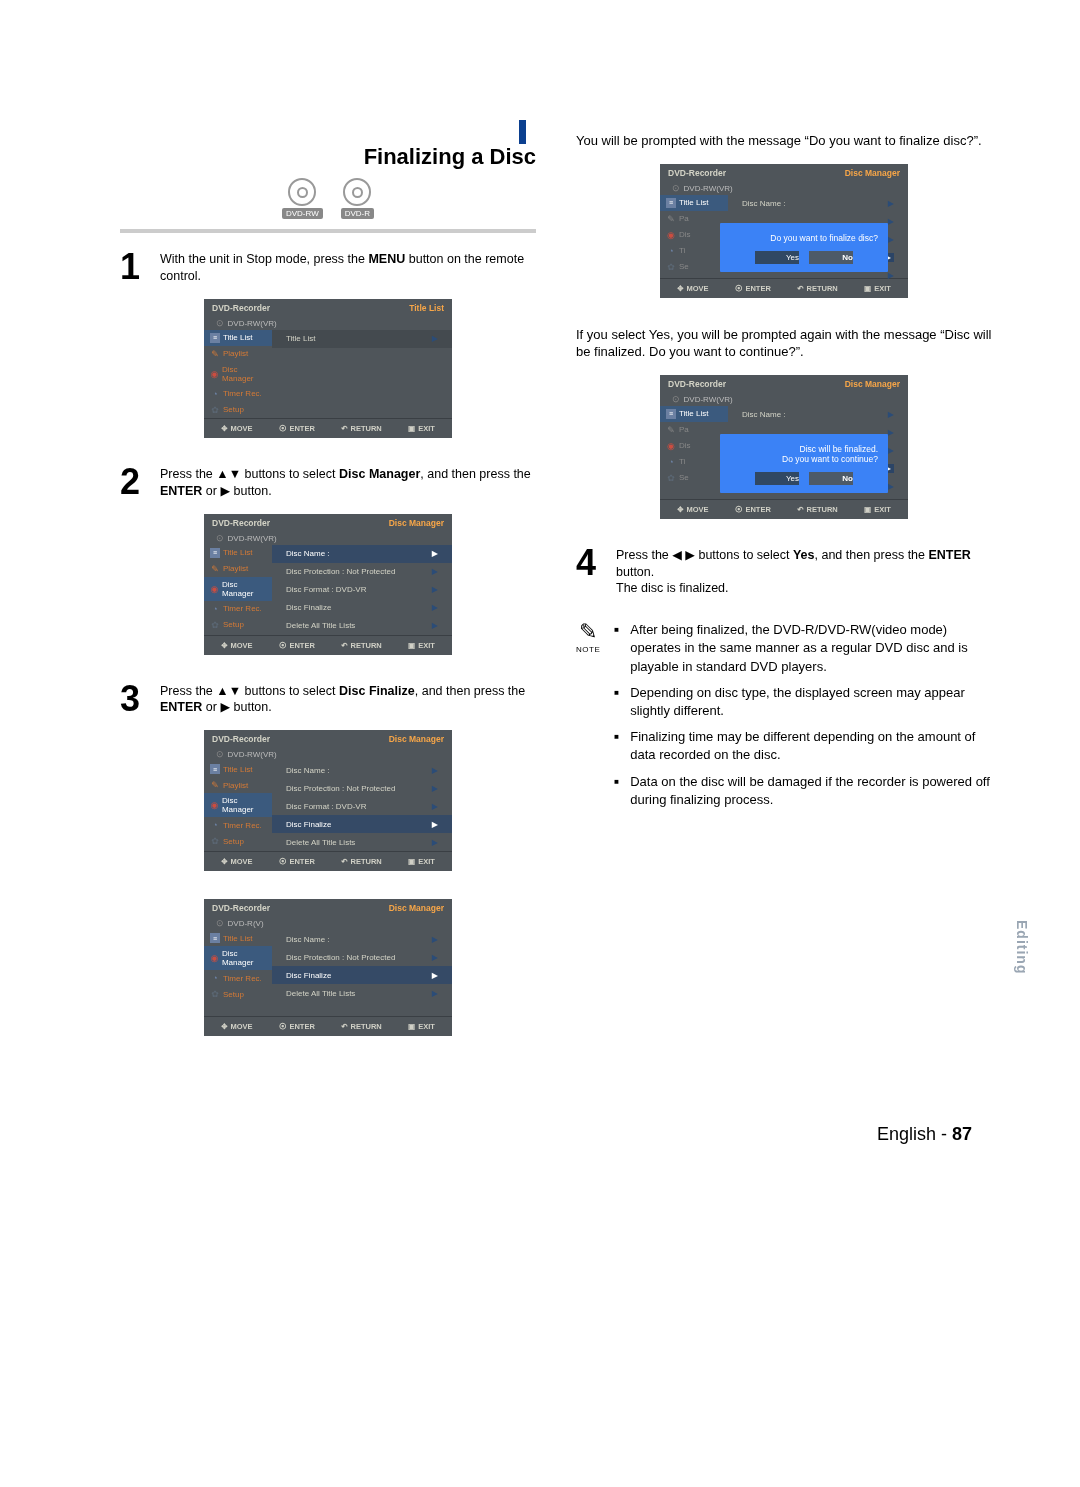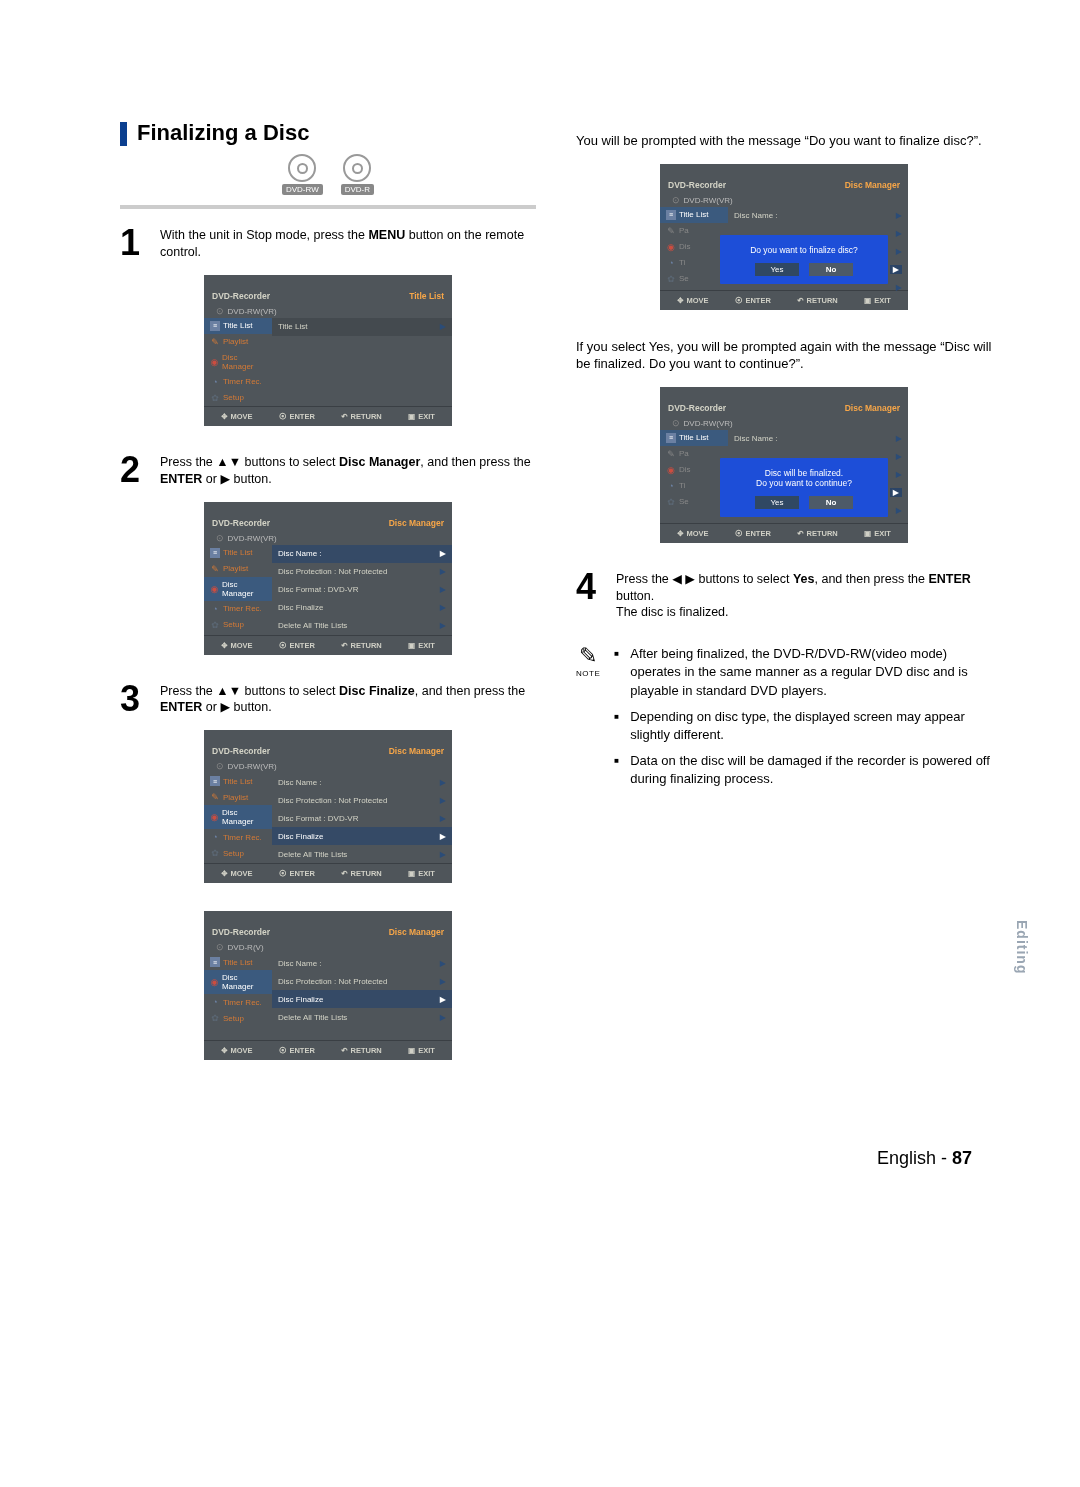--- a/index.html
+++ b/index.html
@@ -5,59 +5,59 @@
   body {
     margin: 0;
     background: #fff;
     font-family: Arial, Helvetica, sans-serif;
     color: #000;
     width: 1080px;
   }
   .page { padding: 120px 88px 40px 120px; position: relative; }
   .columns { display: flex; gap: 40px; }
   .col { flex: 1; }
-  .section-title { font-size: 22px; font-weight: bold; margin: 0 0 8px 0; display: flex; align-items: flex-end; }
+  .section-title { font-size: 22px; font-weight: bold; margin: 0 0 8px 0; display: flex; align-items: flex-end; flex-direction: column; }
   .section-title .bar { display: inline-block; width: 7px; height: 24px; background: #0b3f8f; margin-right: 10px; }
   .intro { font-size: 13px; line-height: 1.35; margin-bottom: 14px; max-width: 360px; }
   .disc-badges { text-align: center; margin: 6px 0 10px; }
   .badge-group { display: inline-flex; gap: 18px; align-items: flex-start; }
   .badge-col { display: flex; flex-direction: column; align-items: center; }
   .disc-circ { width: 28px; height: 28px; border: 2px solid #999; border-radius: 50%; display: flex; align-items: center; justify-content: center; box-sizing: border-box; }
   .disc-inner { width: 11px; height: 11px; border: 2px solid #999; border-radius: 50%; box-sizing: border-box; }
   .badge-label { font-size: 8px; background: #888; color: #fff; padding: 1px 4px; border-radius: 2px; margin-top: 2px; }
   .hr-g { border-top: 4px solid #ccc; margin: 6px 0 18px; }
   .step { display: flex; gap: 10px; margin-bottom: 14px; }
   .step-num { font-size: 36px; font-weight: bold; line-height: 0.9; width: 30px; }
   .step-txt { font-size: 12.5px; line-height: 1.35; flex: 1; }
   .step-txt b { font-weight: bold; }
   .ui { width: 248px; margin: 6px auto 28px; background: #4f555a; font-size: 8.5px; color: #d3d3c6; font-family: Arial, sans-serif; }
-  .ui-hdr { display: flex; justify-content: space-between; padding: 16px 8px 3px; font-weight: bold; }
+  .ui-hdr { display: flex; justify-content: space-between; padding: 4px 8px 3px; font-weight: bold; }
   .ui-hdr .right.orange { color: #f7a648; }
   .ui-sub { padding: 2px 12px; color: #bbb; font-size: 8px; }
   .ui-sub::before { content: "⊙"; margin-right: 4px; color: #888; font-size: 9px; }
   .ui-body { display: flex; }
   .ui-side { width: 68px; display: flex; flex-direction: column; }
   .side-item { padding: 3px 6px; font-size: 8px; display: flex; align-items: center; gap: 3px; }
   .side-item.sel { background: #3b5a7e; color: #fff; }
   .side-item.dim { color: #d47a36; }
   .side-item.faded { color: #888; }
   .side-icon { width: 10px; height: 10px; display: inline-flex; align-items: center; justify-content: center; font-size: 9px; }
   .side-icon.box { background: #6b80a2; color: #fff; font-size: 7px; }
   .side-icon.red { color: #cb4d40; }
   .side-icon.clock { color: #6b80a2; }
   .side-icon.gear { color: #5a6672; }
   .ui-right { flex: 1; padding: 0; }
-  .r-row { display: flex; justify-content: space-between; align-items: center; padding: 3px 6px; font-size: 8px; height: 12px; }
+  .r-row { display: flex; justify-content: space-between; align-items: center; padding: 3px 14px; font-size: 8px; height: 12px; }
   .r-row.sel { background: #354a66; color: #fff; }
   .r-row .arr { color: #2b4c77; font-size: 8px; }
   .r-row.rowdark { background: #444a4f; }
   .ui-right .spacer { height: 30px; }
   .ui-footer { display: flex; justify-content: space-around; padding: 5px 4px; font-size: 7.5px; font-weight: bold; color: #d0d0c6; border-top: 1px solid #3a3f44; }
   .ui-footer span { display: inline-flex; align-items: center; gap: 3px; }
-  .dialog { margin: 6px 4px; padding: 10px 10px 8px; background: #1d4ed8; text-align: center; color: #fff; font-size: 8.5px; border-radius: 1px; }
+  .dialog { margin: 6px 4px; padding: 10px 10px 8px; background: #3b82f6; text-align: right; color: #fff; font-size: 8.5px; border-radius: 1px; }
   .dialog .btns { margin-top: 8px; display: flex; justify-content: center; gap: 10px; }
   .dbtn { width: 44px; padding: 2px 0; background: #304863; font-size: 8px; }
   .dbtn.no { background: #4d5a68; font-weight: bold; }
   .para { font-size: 13px; line-height: 1.35; margin: 12px 0 14px; }
   .note-block { display: flex; gap: 14px; margin-top: 24px; }
   .note-icon-col { width: 38px; text-align: center; }
   .note-sym { font-size: 22px; line-height: 1; }
   .note-lbl { font-size: 8px; font-weight: normal; letter-spacing: 0.5px; margin-top: 2px; }
   .note-list { list-style: none; padding: 0; margin: 0; font-size: 13px; line-height: 1.4; }
   .note-list li { position: relative; padding-left: 16px; margin-bottom: 8px; }
@@ -494,20 +494,21 @@
       </div>
 
       <div class="note-block">
         <div class="note-icon-col">
           <div class="note-sym">✎</div>
           <div class="note-lbl">NOTE</div>
         </div>
         <ul class="note-list">
           <li>After being finalized, the DVD-R/DVD-RW(video mode) operates in the same manner as   a regular DVD disc and is playable in standard DVD players.</li>
           <li>Depending on disc type, the displayed screen may appear slightly different.</li>
+          <li>Finalizing time may be different depending on the amount of data recorded on the disc.</li>
           <li>Data on the disc will be damaged if the recorder is powered off during finalizing process.</li>
         </ul>
       </div>
 
     </div>
   </div>
 
   <div class="page-footer">
     <span>English -</span> <b>87</b>
   </div>

